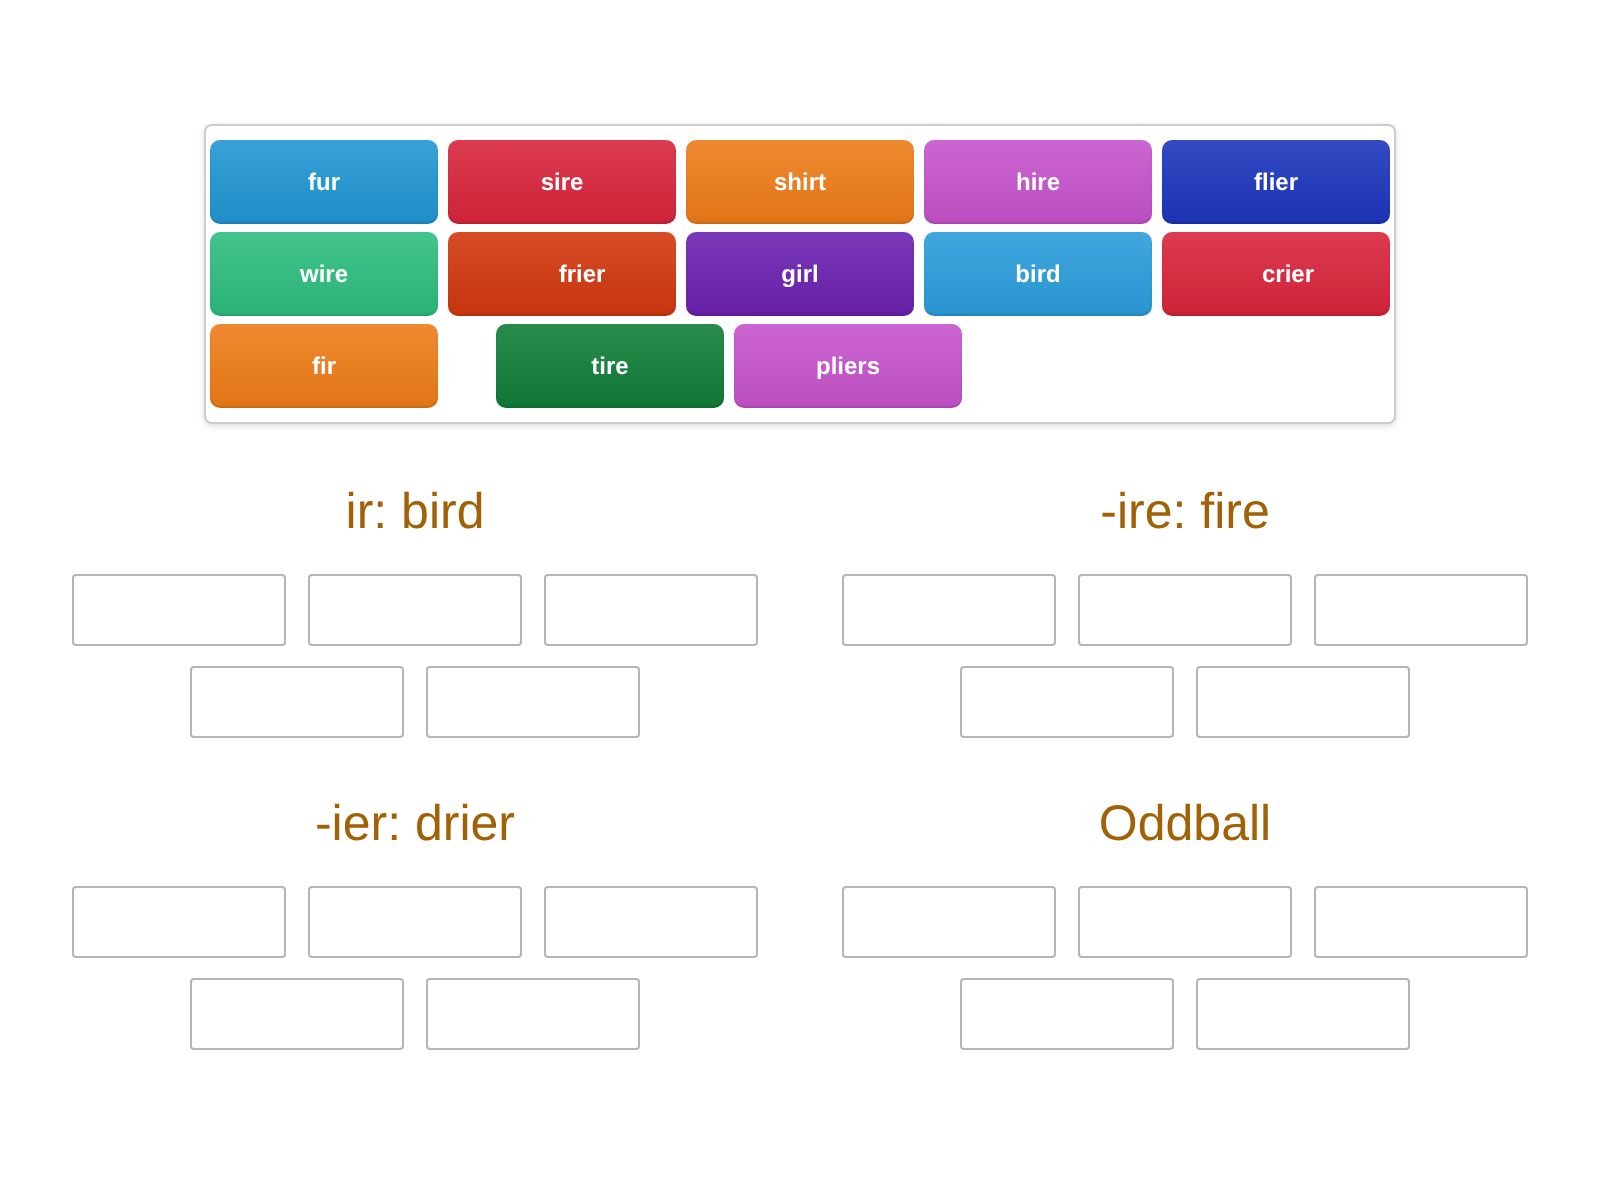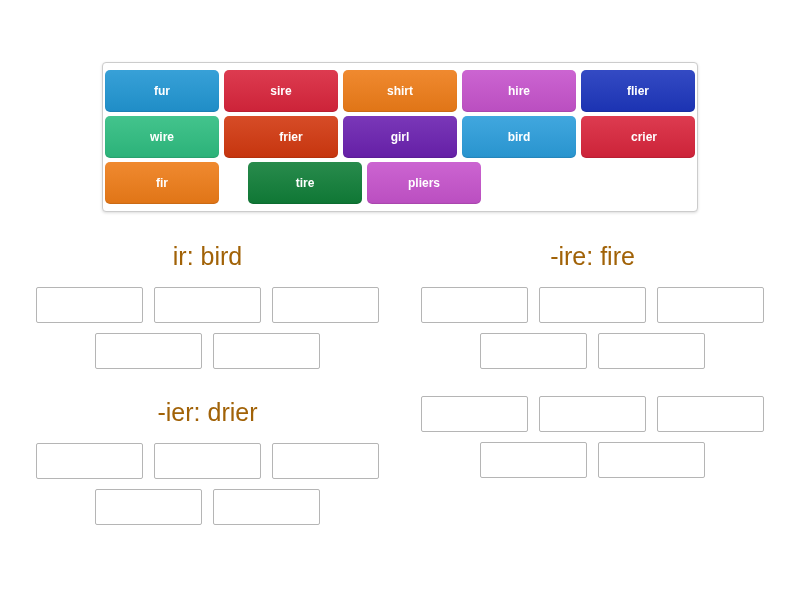--- a/index.html
+++ b/index.html
@@ -136,20 +136,21 @@
           <div class="slot"></div>
           <div class="slot"></div>
           <div class="slot"></div>
         </div>
         <div class="slot-row">
           <div class="slot"></div>
           <div class="slot"></div>
         </div>
       </section>
       <section class="group">
+        <h2 class="group-title">Oddball</h2>
         <div class="slot-row">
           <div class="slot"></div>
           <div class="slot"></div>
           <div class="slot"></div>
         </div>
         <div class="slot-row">
           <div class="slot"></div>
           <div class="slot"></div>
         </div>
       </section>

